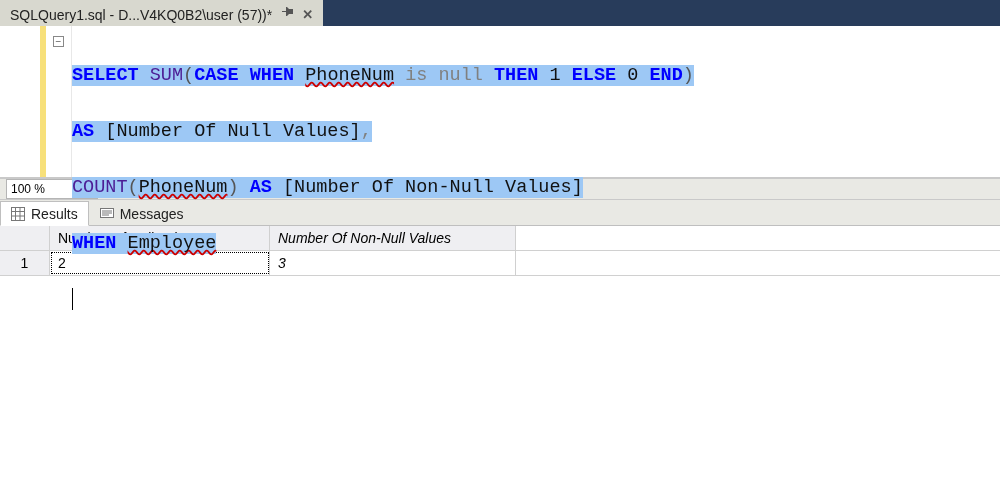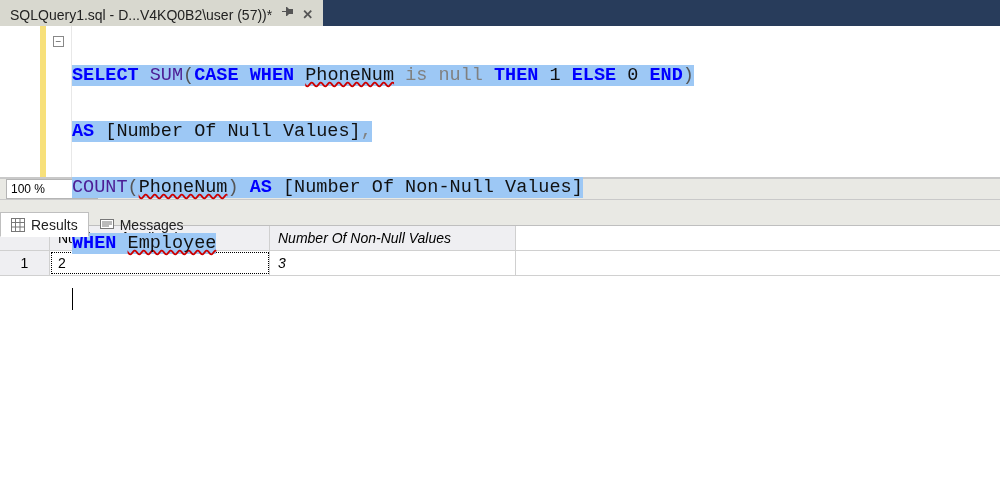--- a/index.html
+++ b/index.html
@@ -31,21 +31,21 @@
   .caret { display: inline-block; width: 0; border-left: 1px solid #000; height: 22px; vertical-align: text-bottom; }
 
   
   .zoom-bar { height: 22px; background: #e9e9e4; border-top: 1px solid #c9c9c9; border-bottom: 1px solid #c9c9c9; display: flex; align-items: center; gap: 4px; padding-left: 6px; }
   .zoom-combo { background: #fff; border: 1px solid #b5b5b5; width: 92px; height: 20px; display: flex; align-items: center; padding: 0 4px; font-size: 12px; justify-content: space-between; }
   .zoom-combo .arrow { font-size: 9px; color: #555; }
   .split-tri { width: 0; height: 0; border-top: 7px solid #888; border-right: 7px solid transparent; margin-left: 4px; }
 
   
   .result-tabs { height: 26px; background: #e9e9e4; display: flex; align-items: flex-end; border-bottom: 1px solid #bfbfbf; }
-  .rtab { padding: 4px 10px 3px 10px; display: flex; align-items: center; gap: 6px; font-size: 14px; color: #222; border: 1px solid transparent; position: relative; top: 12px; }
+  .rtab { padding: 4px 10px 3px 10px; display: flex; align-items: center; gap: 6px; font-size: 14px; color: #222; border: 1px solid transparent; position: relative; top: 1px; }
   .rtab.active { background: #fff; border-color: #bfbfbf; border-bottom-color: #fff; }
   .grid-icon svg, .msg-icon svg { display: block; }
 
   
   .grid { display: flex; flex-direction: column; background: #fff; }
   .grid-row { display: flex; border-bottom: 1px solid #d0d0d0; }
   .grid-row.header .cell { background: #efeff2; font-weight: 400; }
   .cell { padding: 4px 8px; border-right: 1px solid #d0d0d0; font-size: 14px; display: flex; align-items: center; }
   .cell-row-selector { width: 50px; justify-content: center; background: #efeff2; }
   .cell-c0 { width: 220px; }

